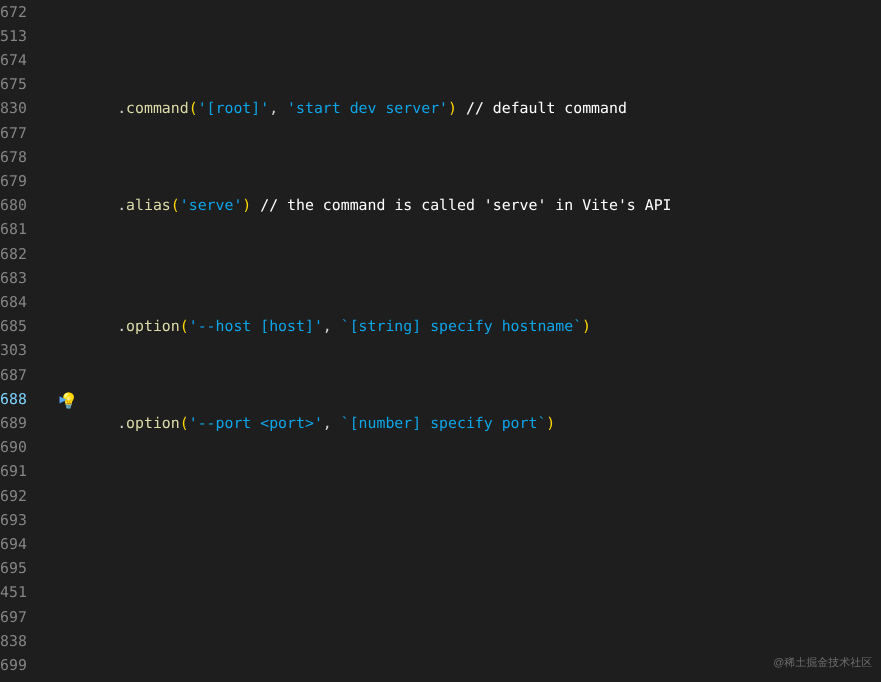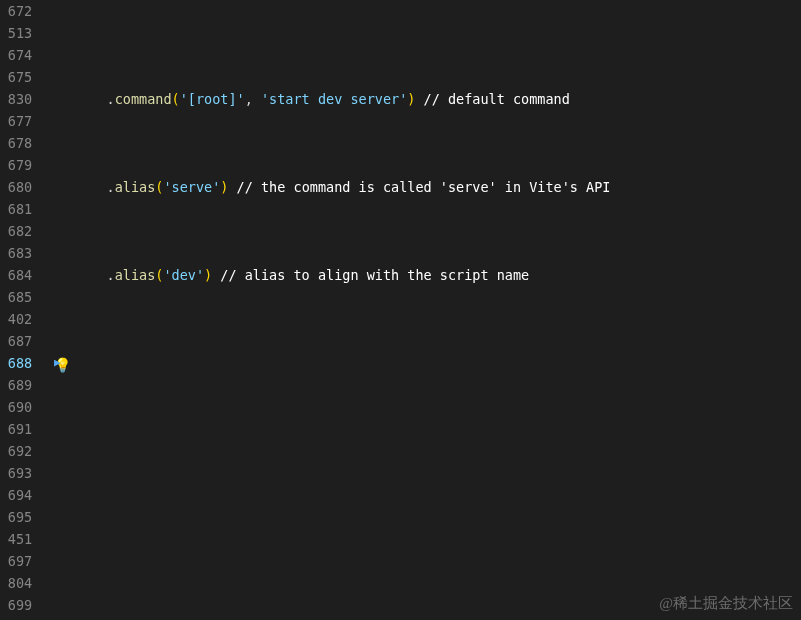--- a/index.html
+++ b/index.html
@@ -1,32 +1,32 @@
 <!DOCTYPE html>
 <html><head>
 <meta charset="utf-8">
 <style>
   html,body{margin:0;padding:0;background:#1e1e1e;overflow:hidden}
   body{font-family:Menlo,Consolas,"DejaVu Sans Mono",monospace;font-size:13.5px;line-height:22px;color:#d4d4d4;width:801px;height:620px;position:relative}
   .editor{position:absolute;inset:0;display:flex}
-  .gutter{width:52px;flex:none;background:#1e1e1e;color:#858585;text-align:center;padding-right:12px;box-sizing:border-box;user-select:none}
+  .gutter{width:52px;flex:none;background:#1e1e1e;color:#858585;text-align:left;padding-right:12px;box-sizing:border-box;user-select:none}
   .gutter div{height:22px}
   .gutter .cur{color:#7dd3fc}
   .glyphs{width:20px;flex:none;position:relative}
   .bulb{position:absolute;left:2px;color:#ffcc00;font-size:14px}
   .code{flex:1;position:relative;white-space:pre;padding-left:2px}
   .line{height:22px;position:relative}
   .ln{position:relative;z-index:1}
   
   .id{color:#75beff}        
   .fn{color:#dcdcaa}        
-  .str{color:#7dd3fc}       
+  .str{color:#0ea5e9}       
   .cm{color:#ffffff}
   .pu{color:#ffd700}
-  .wm{position:absolute;right:8px;bottom:6px;color:#6c6c6c;font-size:15px;font-family:Liberation Serif, serif;z-index:5}
+  .wm{position:absolute;right:8px;bottom:6px;color:#6c6c6c;font-size:10px;font-family:Liberation Sans, sans-serif;z-index:5}
   .caret{position:absolute;left:54px;top:352px;color:#56a8f5;font-size:11px;z-index:2}
 </style>
 </head>
 <body>
 
 <div class="editor">
   <div class="gutter">
       <div>672</div>
       <div>513</div>
       <div>674</div>
@@ -34,48 +34,49 @@
       <div>830</div>
       <div>677</div>
       <div>678</div>
       <div>679</div>
       <div>680</div>
       <div>681</div>
       <div>682</div>
       <div>683</div>
       <div>684</div>
       <div>685</div>
-      <div>402</div>
+      <div>303</div>
       <div>687</div>
       <div class="cur">688</div>
       <div>689</div>
       <div>690</div>
       <div>691</div>
       <div>692</div>
       <div>693</div>
       <div>694</div>
       <div>695</div>
       <div>451</div>
       <div>697</div>
-      <div>804</div>
+      <div>838</div>
       <div>699</div>
     </div>
   <div class="glyphs">
     <span class="bulb" style="top: 354px;">💡</span>
   </div>
   <div class="code">
 
 
     <div class="line"><span class="ln">    .<span class="fn">command</span><span class="pu">(</span><span class="str">'[root]'</span>, <span class="str">'start dev server'</span><span class="pu">)</span> <span class="cm">// default command</span></span></div>
 
     <div class="line"><span class="ln">    .<span class="fn">alias</span><span class="pu">(</span><span class="str">'serve'</span><span class="pu">)</span> <span class="cm">// the command is called 'serve' in Vite's API</span></span></div>
 
-    <div class="line"><span class="ln">    .<span class="fn">alias</span><span class="pu">(</span><span class="str">'dev'</span><span class="pu">)</span> <span class="cm">// alias to align with the script name</span></span></div>
 
+    <div class="line"><span class="ln">    .<span class="fn">option</span><span class="pu">(</span><span class="str">'--host [host]'</span>, <span class="str">`[string] specify hostname`</span><span class="pu">)</span></span></div>
 
+    <div class="line"><span class="ln">    .<span class="fn">option</span><span class="pu">(</span><span class="str">'--port &lt;port&gt;'</span>, <span class="str">`[number] specify port`</span><span class="pu">)</span></span></div>
 
 
     
 
     
 
     
 
     
 

